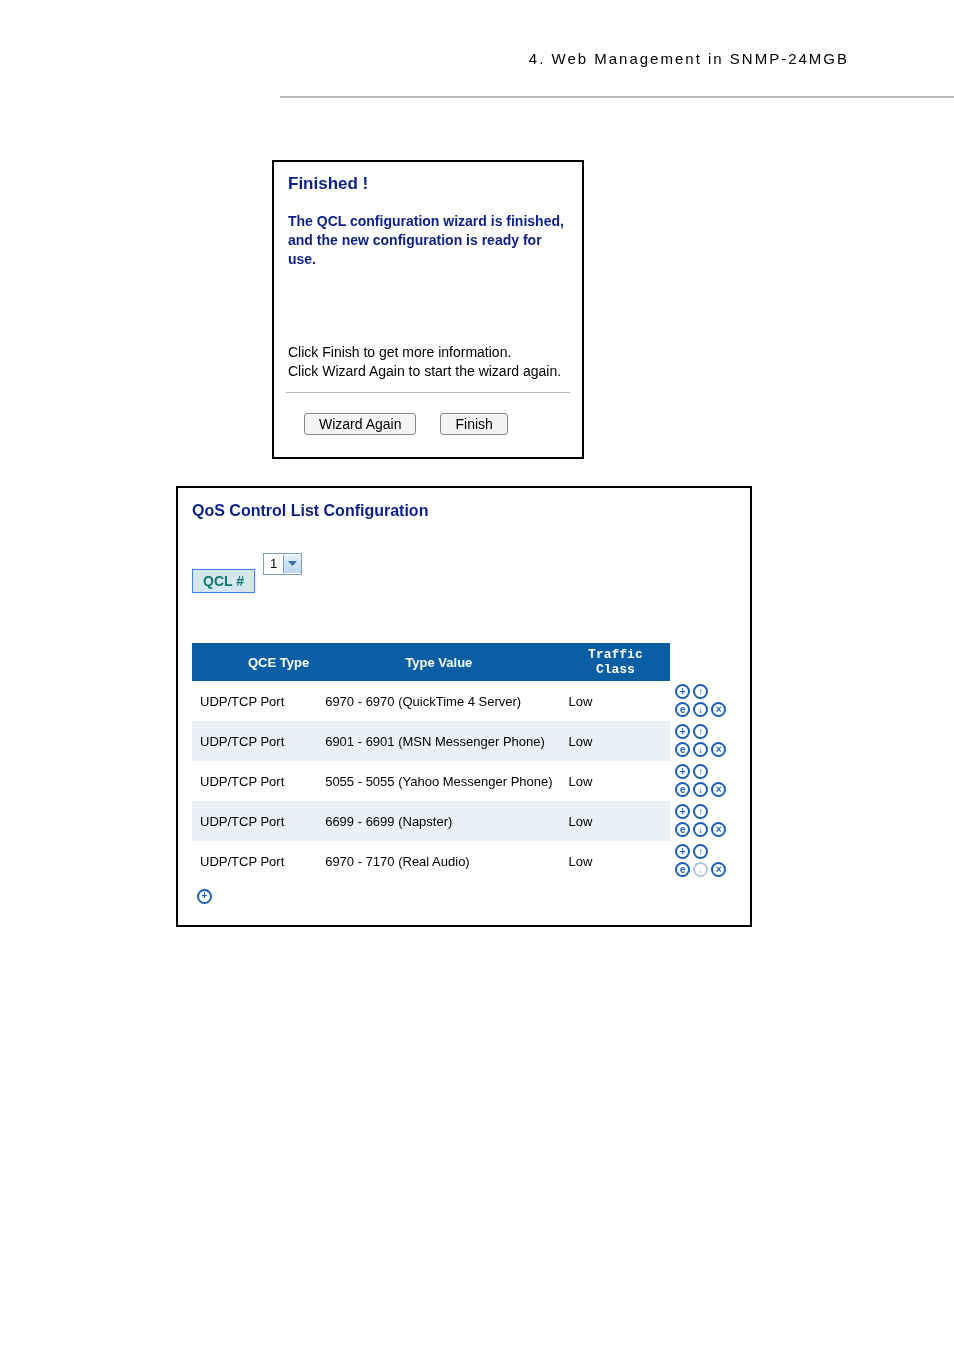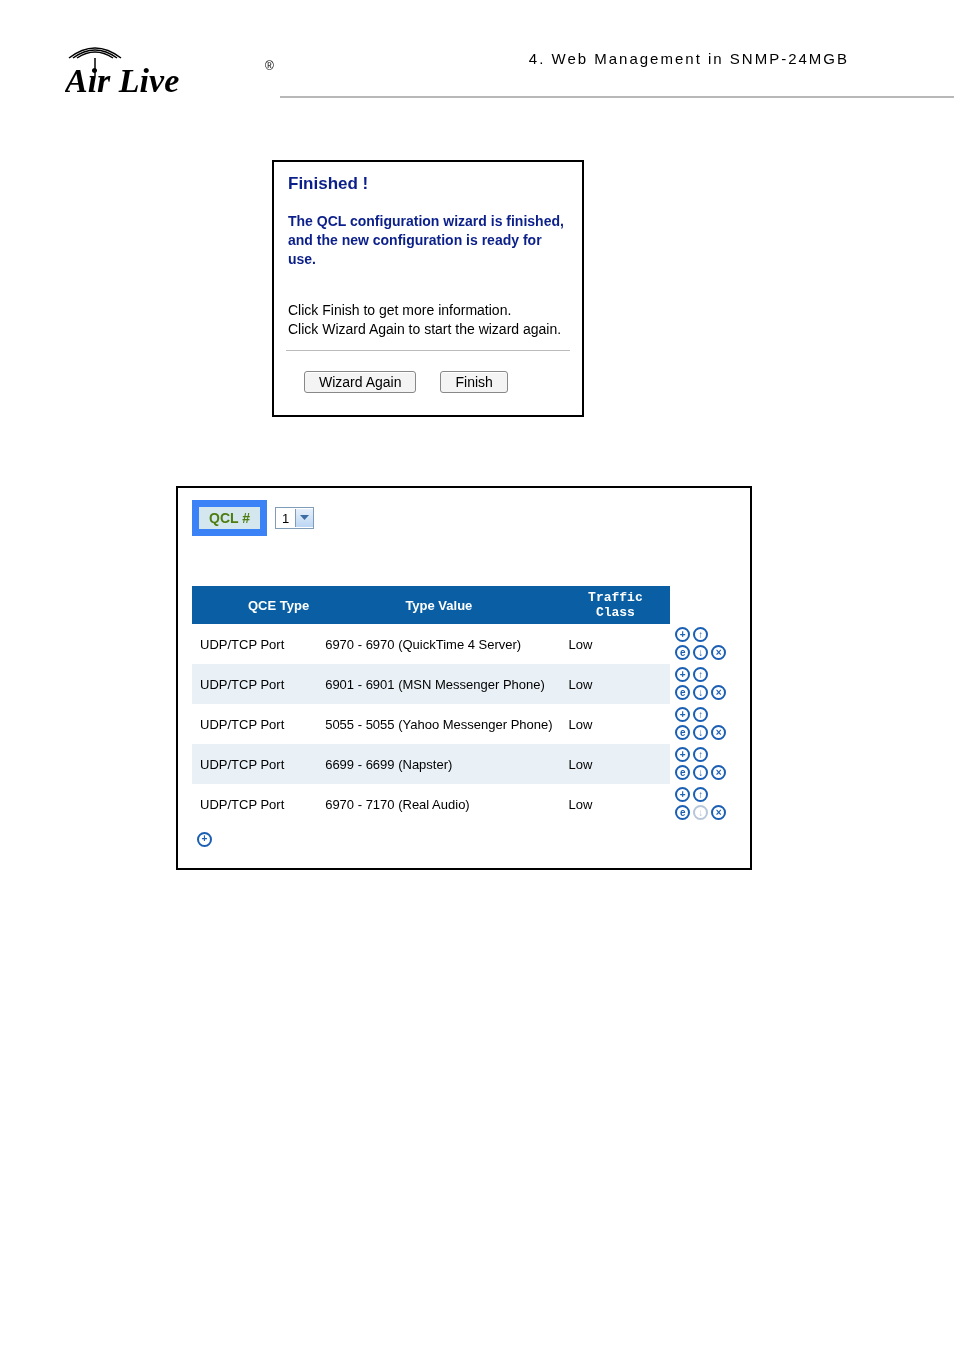--- a/index.html
+++ b/index.html
@@ -54,21 +54,21 @@
     color: #0b1f8a;
     font-weight: bold;
     font-size: 17px;
     margin: 4px 0 18px 0;
   }
   .wizard-msg {
     color: #0b1f8a;
     font-weight: bold;
     font-size: 14px;
     line-height: 1.35;
-    margin-bottom: 32px;
+    margin-bottom: 74px;
   }
   .wizard-instruct {
     font-size: 14px;
     color: #000;
     line-height: 1.35;
     margin-bottom: 12px;
   }
   .wizard-sep {
     border: none;
     border-top: 1px solid #bbb;
@@ -109,25 +109,26 @@
     margin: 2px 0 14px 0;
   }
   .qcl-filter {
     display: inline-flex;
     align-items: center;
     gap: 8px;
     margin-bottom: 50px;
   }
   .qcl-label {
     background: #d4e7ee;
-    color: #4d7c0f;
+    color: #0f766e;
     font-weight: bold;
     font-size: 14px;
     padding: 3px 10px;
-    border: 7px solid #3b82f6;
+    border: 1px solid #3b82f6;
+    margin-top: 35px;
   }
   .qcl-select {
     display: inline-flex;
     align-items: center;
     border: 1px solid #7f9db9;
     background: #fff;
     font-size: 13px;
     height: 20px;
   }
   .qcl-select .val { padding: 0 6px; }
@@ -207,50 +208,39 @@
     cursor: default;
   }
   .final-add { padding: 4px 0 0 4px; }
 </style>
 </head>
 <body>
 
 <div class="page">
   <div class="header-text">4.   Web  Management  in  SNMP-24MGB</div>
 
-  <div class="logo" aria-label="Air Live">
-    <svg width="210" height="64" viewBox="0 0 210 64">
-      <g fill="none" stroke="#000" stroke-width="1.5">
-        <path d="M4 22 Q30 2 56 22"></path>
-        <path d="M8 22 Q30 6 52 22"></path>
-        <path d="M12 22 Q30 10 48 22"></path>
-        <line x1="30" y1="22" x2="30" y2="40"></line>
-      </g>
-      <text x="0" y="56" font-family="Georgia, 'Times New Roman', serif" font-weight="bold" font-style="italic" font-size="34" fill="#000">Air Live</text>
-      <text x="200" y="34" font-size="12" fill="#000">®</text>
-    </svg>
-  </div>
 
   <div class="header-rule"></div>
 
   <div class="wizard-box">
     <div class="wizard-title">Finished !</div>
     <div class="wizard-msg">The QCL configuration wizard is finished, and the new configuration is ready for use.</div>
     <div class="wizard-instruct">
       <span>Click Finish to get more information.</span><br>
       <span>Click Wizard Again to start the wizard again.</span>
     </div>
     <hr class="wizard-sep">
     <div class="buttons-row">
       <button class="btn">Wizard Again</button>
       <button class="btn">Finish</button>
     </div>
   </div>
 
   <div class="qcl-panel">
+    <div class="qcl-title">QoS Control List Configuration</div>
     <div class="qcl-filter">
       <span class="qcl-label">QCL #</span>
       <span class="qcl-select">
         <span class="val">1</span>
         <span class="caret">
           <svg width="9" height="6">
               <path d="M0 0 L9 0 L4.5 5 Z" fill="#3a6ea5"></path>
             </svg>
         </span>
       </span>

